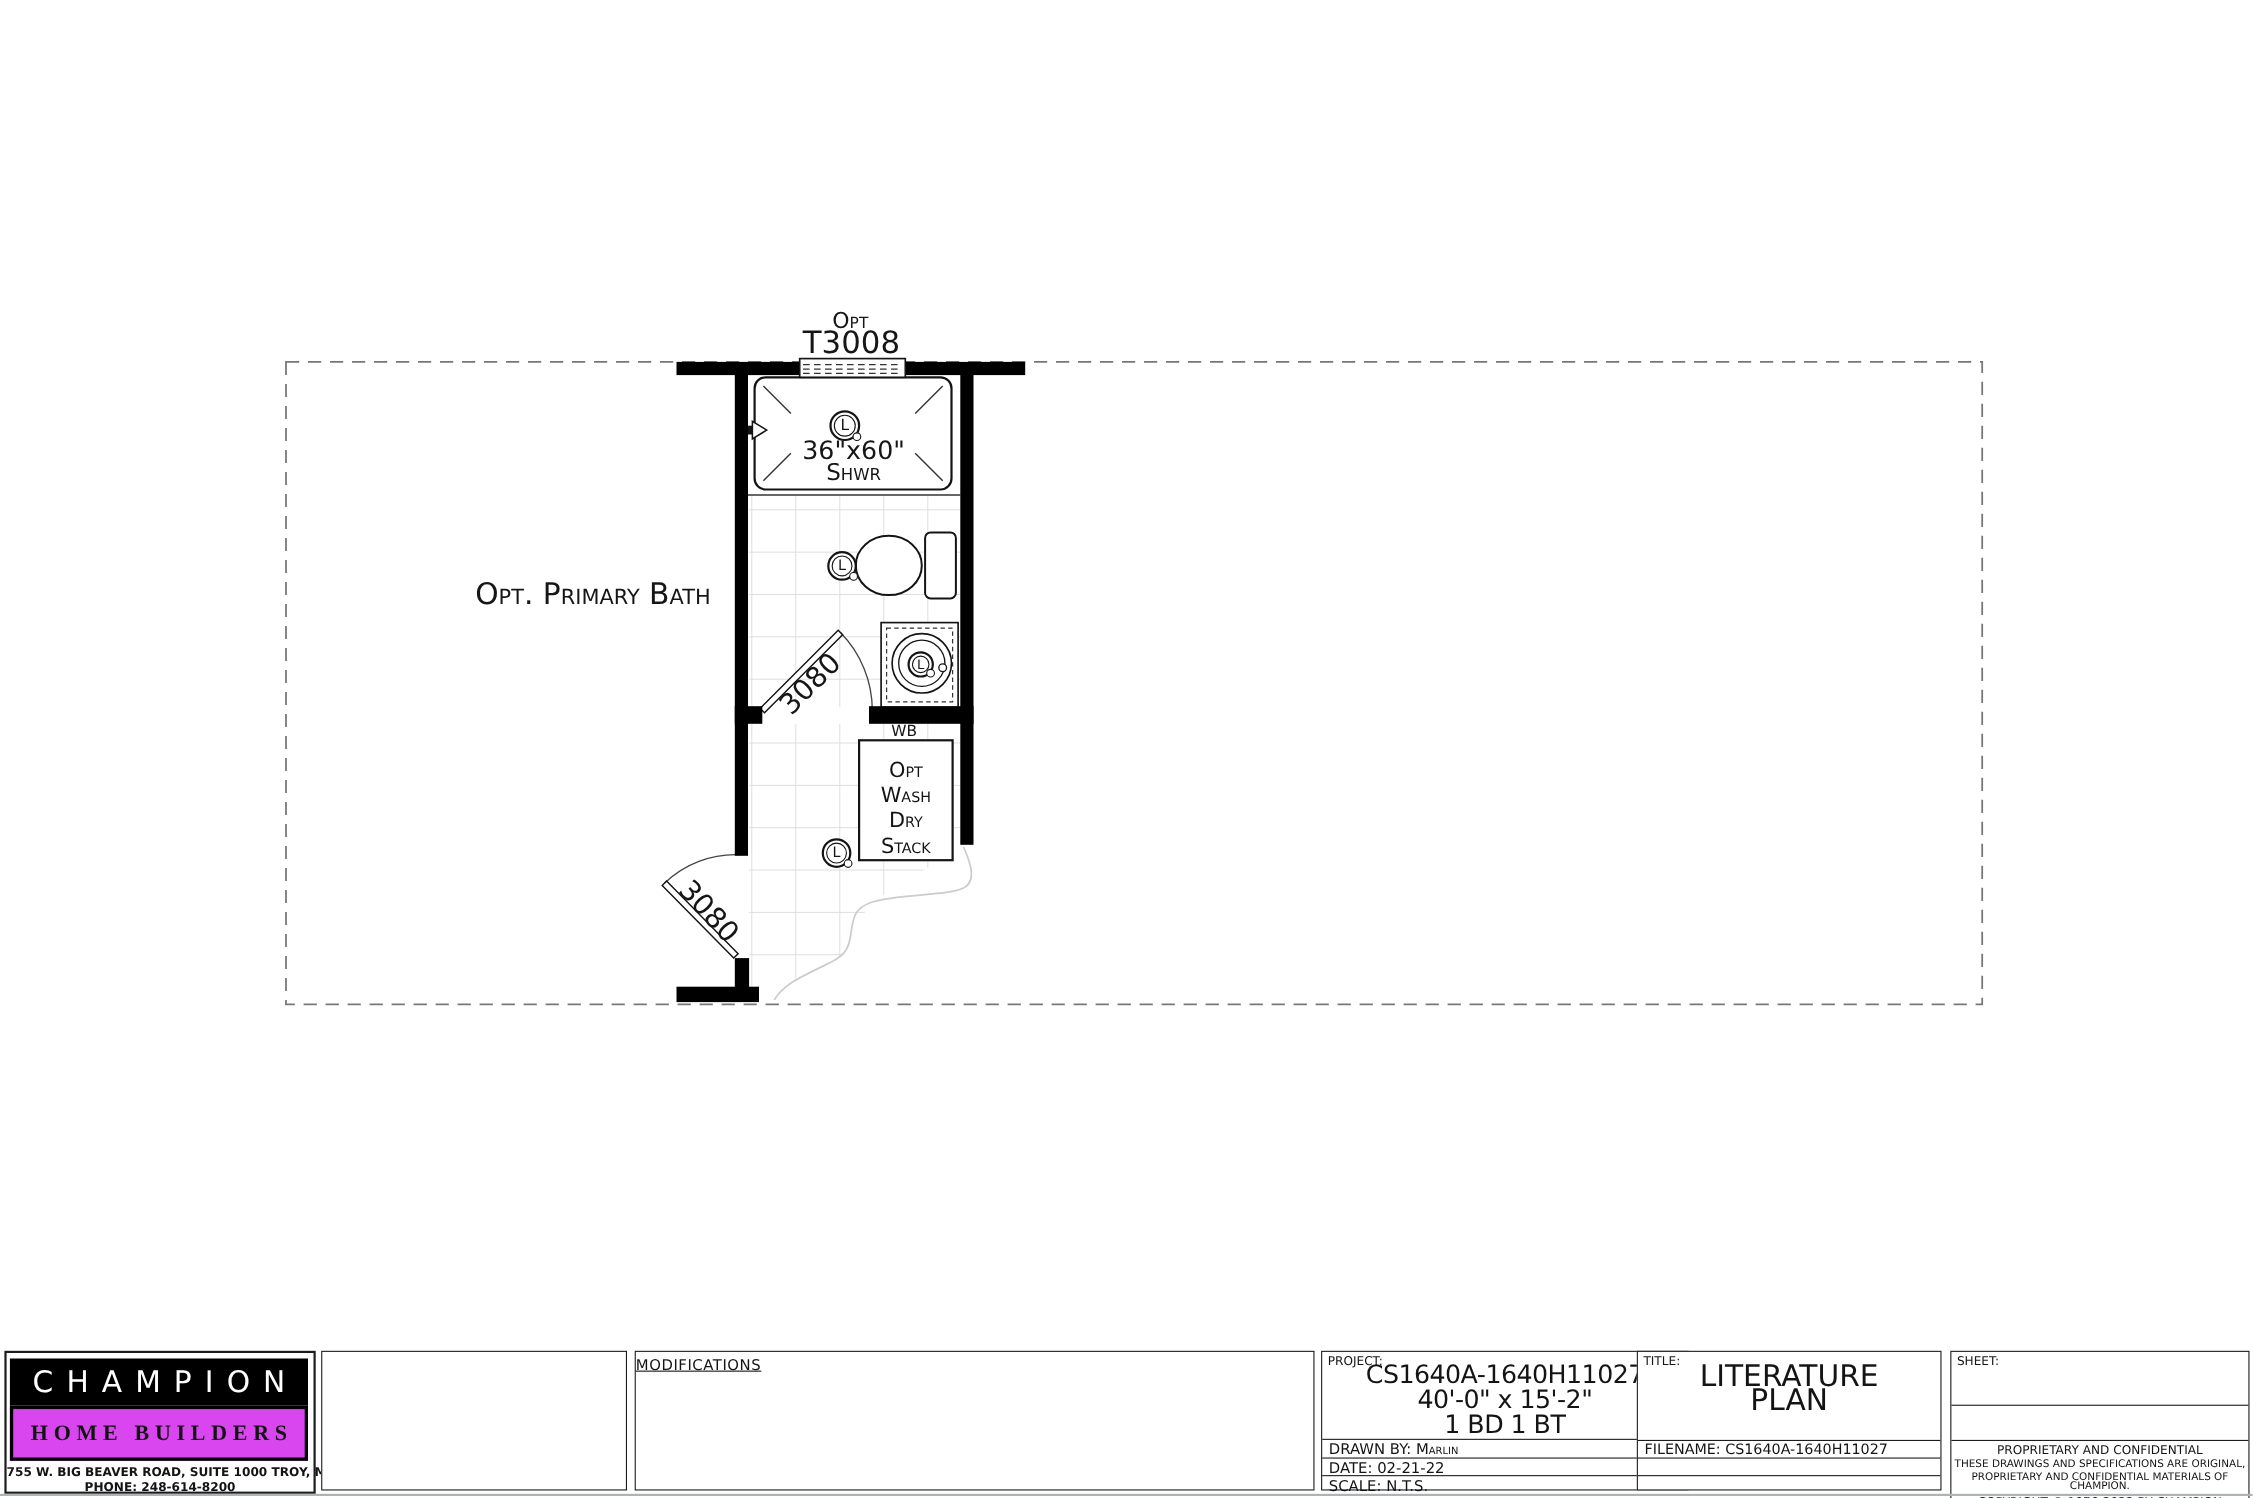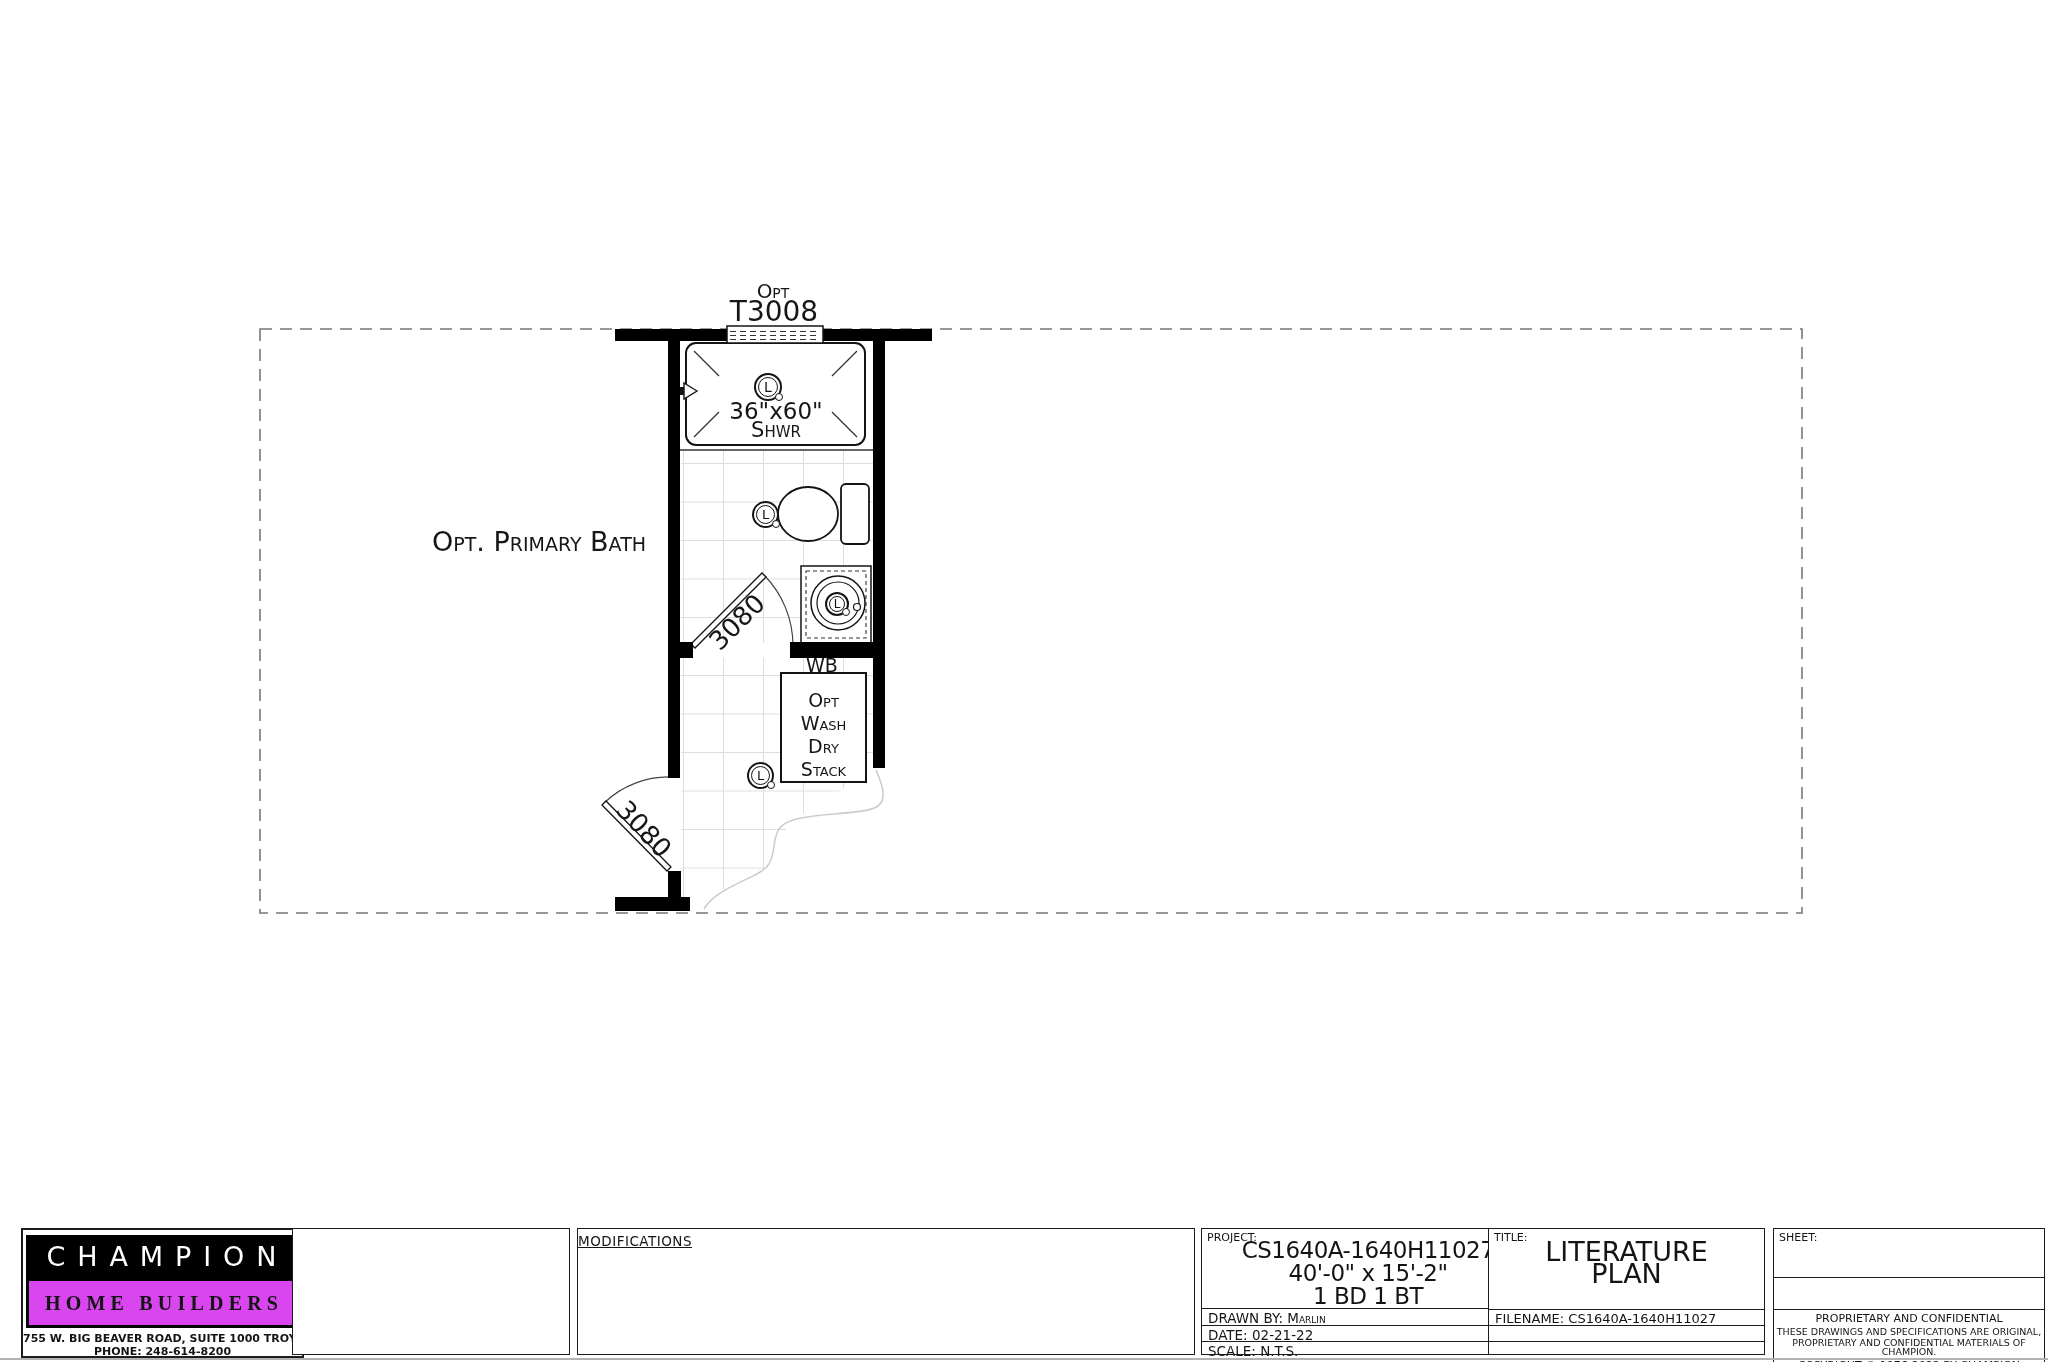--- a/index.html
+++ b/index.html
@@ -172,26 +172,26 @@
       <div>Stack</div>
     </div>
 
     <div class="lbl sc" style="left:773px;top:291px;font-size:20px">Opt</div>
     <div class="lbl" style="left:774px;top:312px;font-size:28px">T3008</div>
     <div class="lbl sc" style="left:539px;top:541px;font-size:27px">Opt. Primary Bath</div>
     <div class="lbl" style="left:776px;top:411px;font-size:23px">36"x60"</div>
     <div class="lbl sc" style="left:776px;top:430px;font-size:21px">Shwr</div>
     <div class="lbl rot-neg45" style="left:737px;top:622px;font-size:26px">3080</div>
     <div class="lbl rot-pos47" style="left:644px;top:829px;font-size:26px">3080</div>
-    <div class="lbl" style="left:822px;top:665px;font-size:19px">WB</div>
+    <div class="lbl" style="left:822px;top:665px;font-size:14px">WB</div>
   </div>
 
   <div class="titleblock">
 
-    <div class="panel" style="left:21px;top:3px;width:283px;height:130px">
+    <div class="panel" style="left:4px;top:3px;width:283px;height:130px">
       <div class="champ-black">CHAMPION</div>
       <div class="champ-white">HOME BUILDERS</div>
       <div class="champ-addr">
         <div>755 W. BIG BEAVER ROAD, SUITE 1000  TROY, MI  48084</div>
         <div>PHONE: 248-614-8200</div>
       </div>
     </div>
 
     <div class="panel thin" style="left:292px;top:3px;width:278px;height:127px"></div>
 

